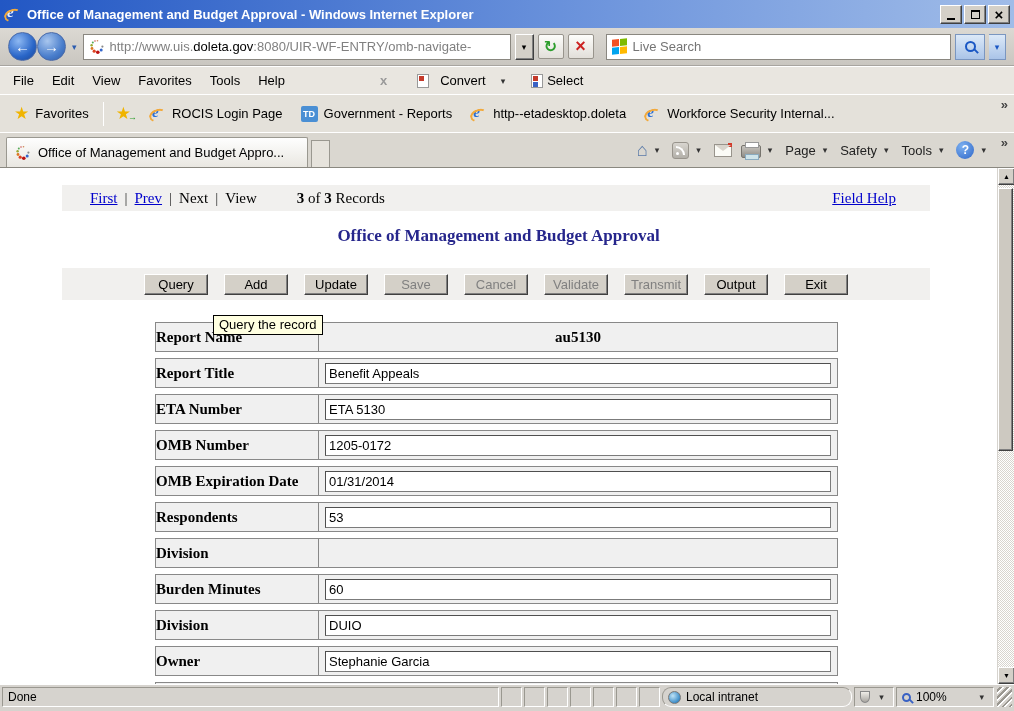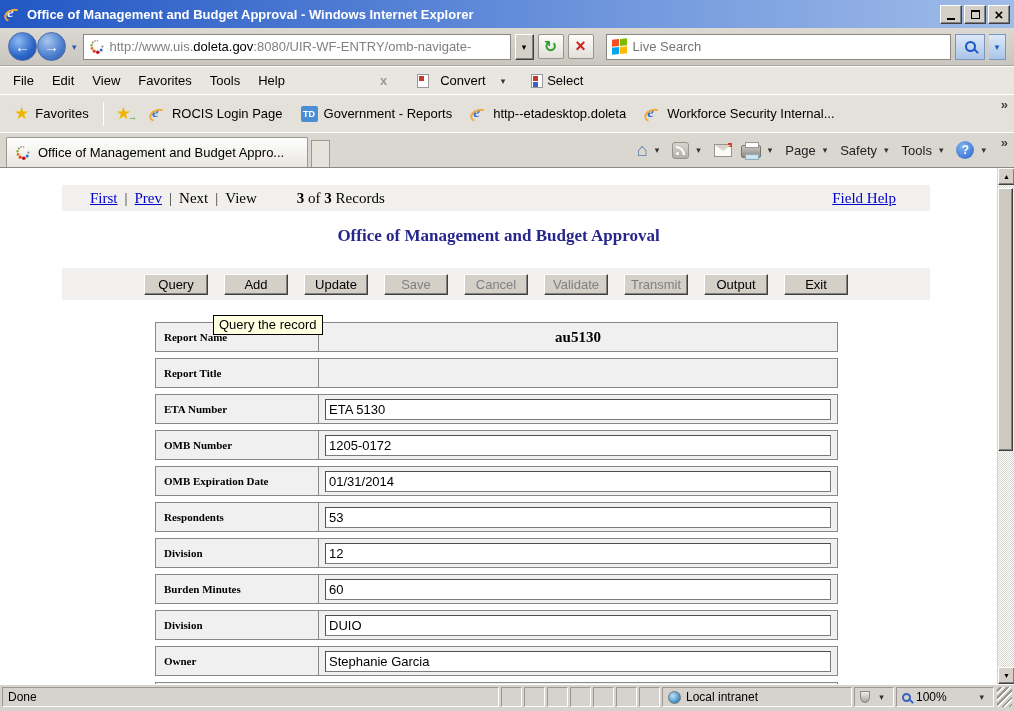--- a/index.html
+++ b/index.html
@@ -94,38 +94,38 @@
   .rec-count { margin-left:40px; }
   .rec-count b { font-weight:bold; }
   .field-help { margin-left:auto; margin-right:34px; }
   .page-title { position:absolute; top:58px; left:0; width:997px; text-align:center; color:#26268c; font-size:17px; font-weight:bold; }
   .btn-strip { position:absolute; left:62px; top:100px; width:868px; height:32px; background:#f1f0ee; display:flex; align-items:center; justify-content:center; gap:16px; }
   .classic-btn { width:64px; height:21px; background:#d4d0c8; border:1px solid; border-color:#fff #404040 #404040 #fff; box-shadow:inset -1px -1px 0 #808080; font:13px "Liberation Sans","DejaVu Sans",sans-serif; color:#000; display:flex; align-items:center; justify-content:center; cursor:default; }
   .classic-btn.disabled { color:#808080; }
   .tooltip { position:absolute; left:213px; top:147px; height:20px; background:#ffffe1; border:1px solid #000; font:13px "Liberation Sans","DejaVu Sans",sans-serif; padding:1px 5px; z-index:5; white-space:nowrap; }
   .form { position:absolute; left:155px; top:154px; width:683px; }
   .form-row { display:flex; height:30px; margin-bottom:6px; border:1px solid #888; background:#f0f0f0; }
-  .fr-label { width:163px; border-right:1px solid #888; display:flex; align-items:center; padding-left:8px; font-size:11px; font-weight:bold; }
+  .fr-label { width:163px; border-right:1px solid #888; display:flex; align-items:center; padding-left:0; font-size:15px; font-weight:bold; }
   .fr-value { flex:1; display:flex; align-items:center; padding:12px 6px; }
   .fr-value input { width:100%; height:21px; border:1px solid #7b7b7b; border-top-color:#4f4f4f; border-left-color:#4f4f4f; padding:1px 3px; font:13px "Liberation Sans","DejaVu Sans",sans-serif; background:#fff; }
   .form-row.static .fr-value { justify-content:center; font-size:15px; font-weight:bold; }
   .form-row.partial { height:30px; margin-bottom:0; }
 
   
   .scrollbar { position:absolute; right:0; top:0; width:17px; height:516px; display:flex; flex-direction:column; background:#fff; border-left:1px solid #d6d3ce; }
   .sb-btn { width:17px; height:17px; background:#d4d0c8; border:1px solid; border-color:#fff #404040 #404040 #fff; box-shadow:inset -1px -1px 0 #808080; display:flex; align-items:center; justify-content:center; font-size:7px; color:#000; flex:none; }
   .sb-track { flex:1; position:relative; background:#fff; background-image:linear-gradient(45deg,#d8d5ce 25%,transparent 25%,transparent 75%,#d8d5ce 75%),linear-gradient(45deg,#d8d5ce 25%,transparent 25%,transparent 75%,#d8d5ce 75%); background-size:2px 2px; background-position:0 0,1px 1px; }
   .sb-thumb { position:absolute; left:0; top:3px; width:15px; height:263px; background:#cdc9c1; border:1px solid; border-color:#fff #404040 #404040 #fff; box-shadow:inset -1px -1px 0 #808080; }
 
   
   .statusbar { height:24px; background:#d6d3ce; border-top:1px solid #fff; display:flex; align-items:stretch; padding:2px 2px 1px 2px; font-size:12px; flex:none; }
   .seg { border:1px solid; border-color:#9a9890 #fff #fff #9a9890; margin-right:2px; display:flex; align-items:center; padding:0 5px; gap:5px; white-space:nowrap; overflow:hidden; }
   .seg.done { width:497px; }
   .seg.small { width:21px; padding:0; }
-  .seg.zone { width:190px; }
+  .seg.zone { width:190px;border-radius:9px; }
   .seg.shield-seg { width:40px; justify-content:center; }
   .seg.zoom-seg { width:98px; }
   .globe { width:13px; height:13px; border-radius:50%; background:radial-gradient(circle at 35% 35%,#bfe2f5,#3e8ec9 70%,#2a6da0); border:1px solid #777; flex:none; }
   .zone-shield { width:10px; height:12px; background:linear-gradient(#efede8,#a8a5a0); border:1px solid #888; border-radius:0 0 50% 50%; }
   .mag.small { width:9px; height:9px; border-color:#3a62c4; }
   .mag.small::after { background:#3a62c4; }
   .grip { width:15px; margin-left:auto; background:repeating-linear-gradient(135deg,transparent 0 2px,#9a9790 2px 4px,#fff 4px 5px); }
 </style>
 </head>
 <body>
@@ -336,20 +336,23 @@
 
     <div class="tooltip">Query the record</div>
 
     <div class="form">
       <div class="form-row static">
         <div class="fr-label">Report Name</div>
         <div class="fr-value">au5130</div>
       </div>
       <div class="form-row">
         <div class="fr-label">Report Title</div>
+        <div class="fr-value">
+            <input type="text" value="Benefit Appeals" style="">
+          </div>
       </div>
       <div class="form-row">
         <div class="fr-label">ETA Number</div>
         <div class="fr-value">
             <input type="text" value="ETA 5130" style="">
           </div>
       </div>
       <div class="form-row">
         <div class="fr-label">OMB Number</div>
         <div class="fr-value">
@@ -363,23 +366,20 @@
           </div>
       </div>
       <div class="form-row">
         <div class="fr-label">Respondents</div>
         <div class="fr-value">
             <input type="text" value="53" style="">
           </div>
       </div>
       <div class="form-row">
         <div class="fr-label">Division</div>
-        <div class="fr-value">
-            <input type="text" value="12" style="">
-          </div>
       </div>
       <div class="form-row">
         <div class="fr-label">Burden Minutes</div>
         <div class="fr-value">
             <input type="text" value="60" style="">
           </div>
       </div>
       <div class="form-row">
         <div class="fr-label">Division</div>
         <div class="fr-value">

